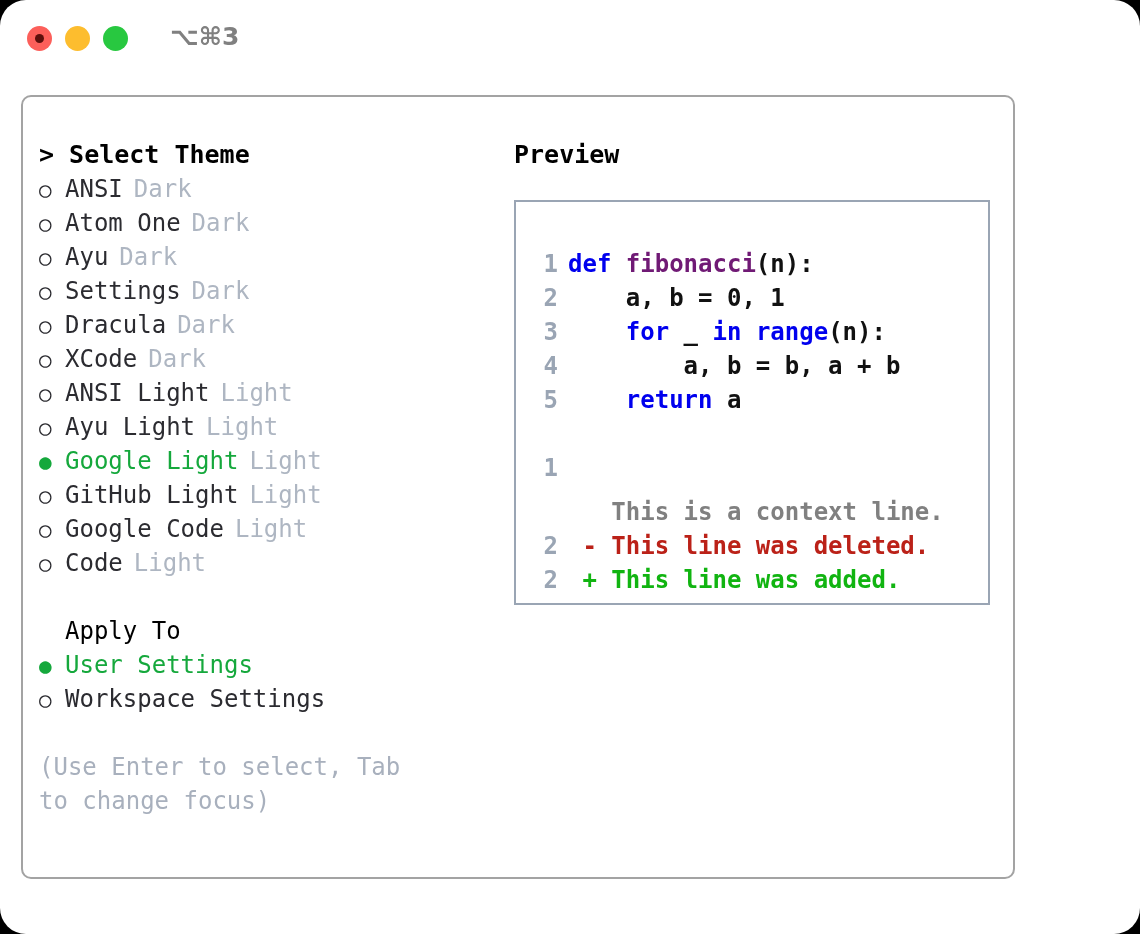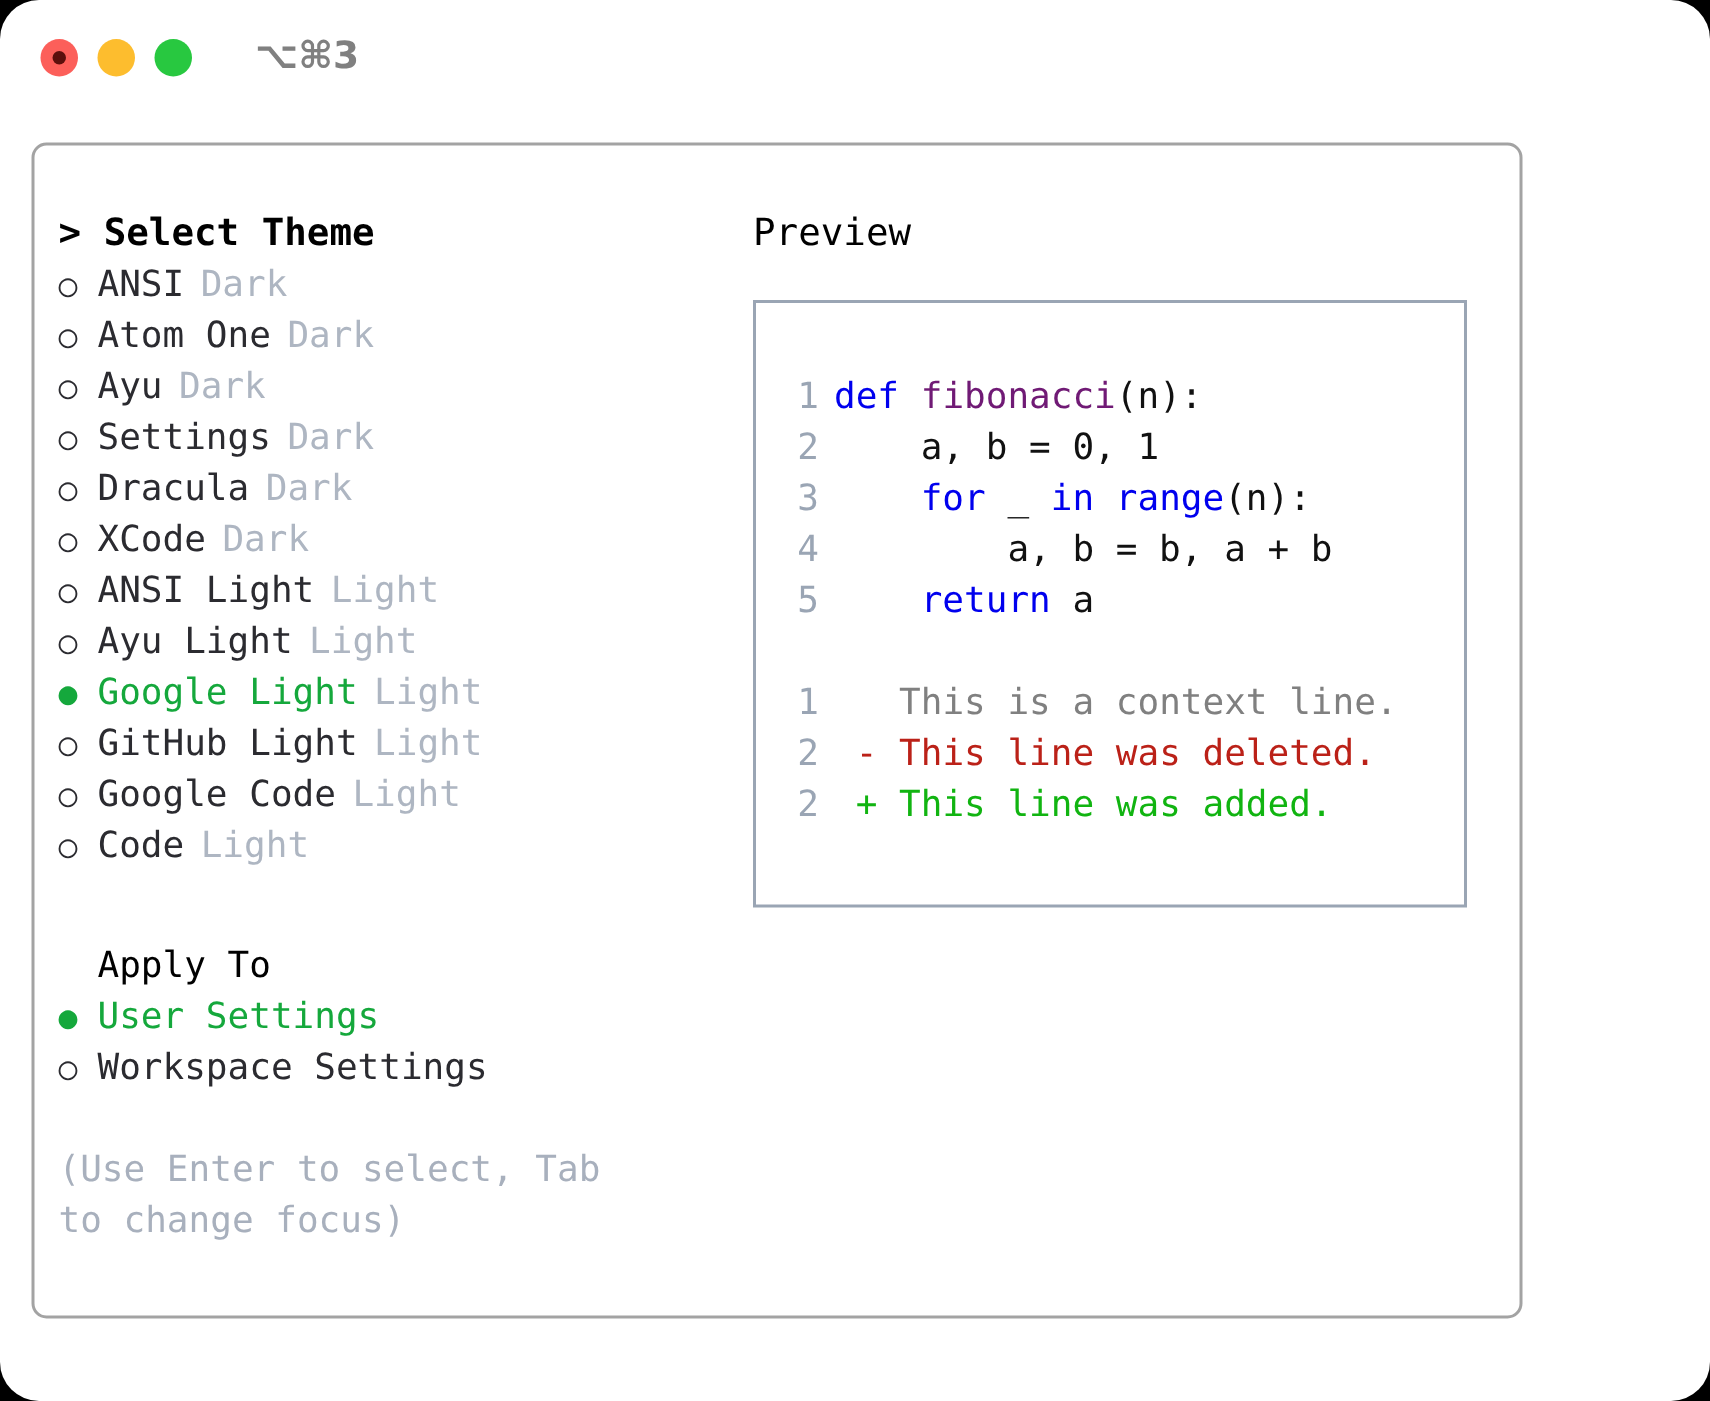--- a/index.html
+++ b/index.html
@@ -131,35 +131,36 @@
   .section-heading {
     display: flex;
     align-items: baseline;
     height: 34px;
     font-size: 24px;
     line-height: 34px;
     white-space: pre;
     color: #000000;
   }
   .section-heading .marker { color: transparent; }
-  #apply-block { margin-top: 46px; }
+  #apply-block { margin-top: 34px; }
   #hint {
     margin-top: 34px;
     width: 400px;
     font-size: 24px;
     line-height: 34px;
     color: #a8b0bd;
   }
 
   
   #right-pane {
     position: absolute;
-    left: 479px;
+    left: 491px;
     top: 41px;
     width: 490px;
+    font-weight: bold;
   }
   #preview-title {
     font-size: 25px;
     line-height: 34px;
     color: #000000;
     white-space: pre;
   }
   #preview-box {
     margin-top: 28px;
     width: 476px;
@@ -186,21 +187,21 @@
     width: 30px;
     flex: 0 0 30px;
     text-align: right;
     color: #9aa5b4;
     margin-right: 10px;
   }
   .blank-line { height: 34px; }
   .kw   { color: #0000ee; }
   .fn   { color: #701a75; }
   .plain{ color: #111111; }
-  .ctx  { color: #808080; }
+  .ctx  { color: #808080; margin-top: 44px; }
   .del  { color: #bb2118; }
   .add  { color: #11b411; }
 </style>
 </head>
 <body>
 
 <div id="window">
 
   <div id="titlebar">
     <div class="lights">

